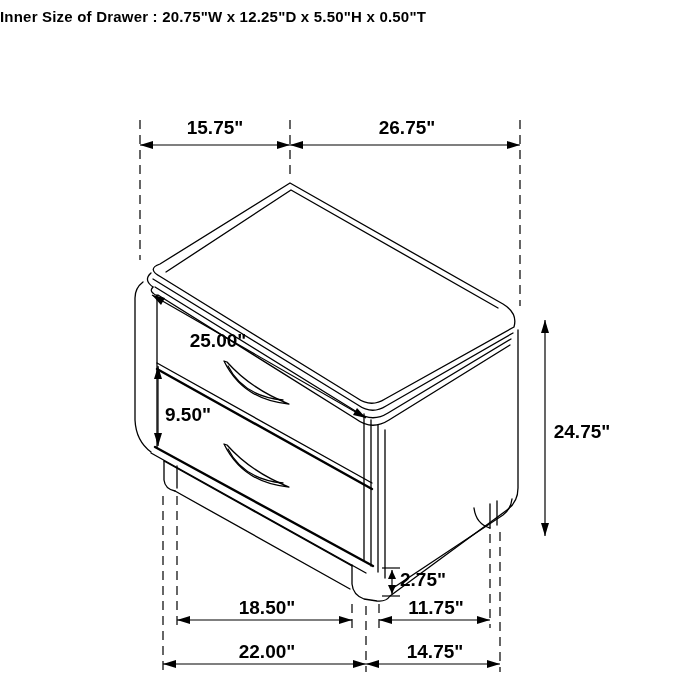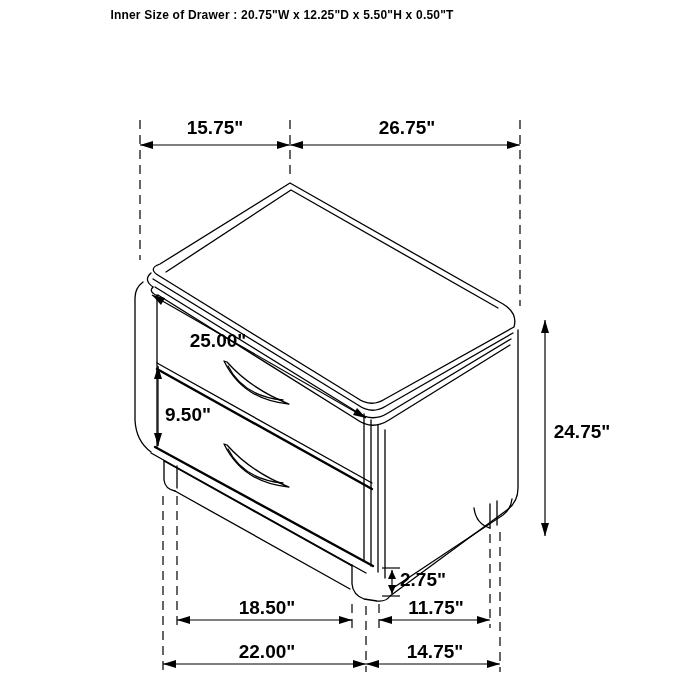--- a/index.html
+++ b/index.html
@@ -1,22 +1,22 @@
 <!DOCTYPE html>
 <html><head>
 <meta charset="utf-8">
 <style>
   html,body{margin:0;padding:0;background:#fff;}
   .canvas{
     position:relative;width:700px;height:700px;background:#ffffff;
     font-family:"Liberation Sans",sans-serif;overflow:hidden;
   }
   .title{
-    position:absolute;top:8px;left:0;width:564px;text-align:center;
-    font-size:12px;font-weight:700;color:#000;letter-spacing:.2px;
+    position:absolute;top:8px;left:0;width:564px;text-align:left;
+    font-size:15px;font-weight:700;color:#000;letter-spacing:.2px;
   }
   svg{position:absolute;top:0;left:0;}
   .ln{stroke:#000;stroke-width:1.3;fill:none;stroke-linecap:round;stroke-linejoin:round;}
   .hv{stroke:#000;stroke-width:2.4;fill:none;stroke-linecap:round;stroke-linejoin:round;}
   .dash{stroke:#000;stroke-width:1.2;fill:none;stroke-dasharray:9 6;}
   .dim{stroke:#000;stroke-width:1.2;fill:none;}
   .ah{fill:#000;stroke:none;}
   .lbl{font-family:"Liberation Sans",sans-serif;font-size:19px;font-weight:700;fill:#000;text-anchor:middle;}
   .white{fill:#ffffff;}
 </style>

